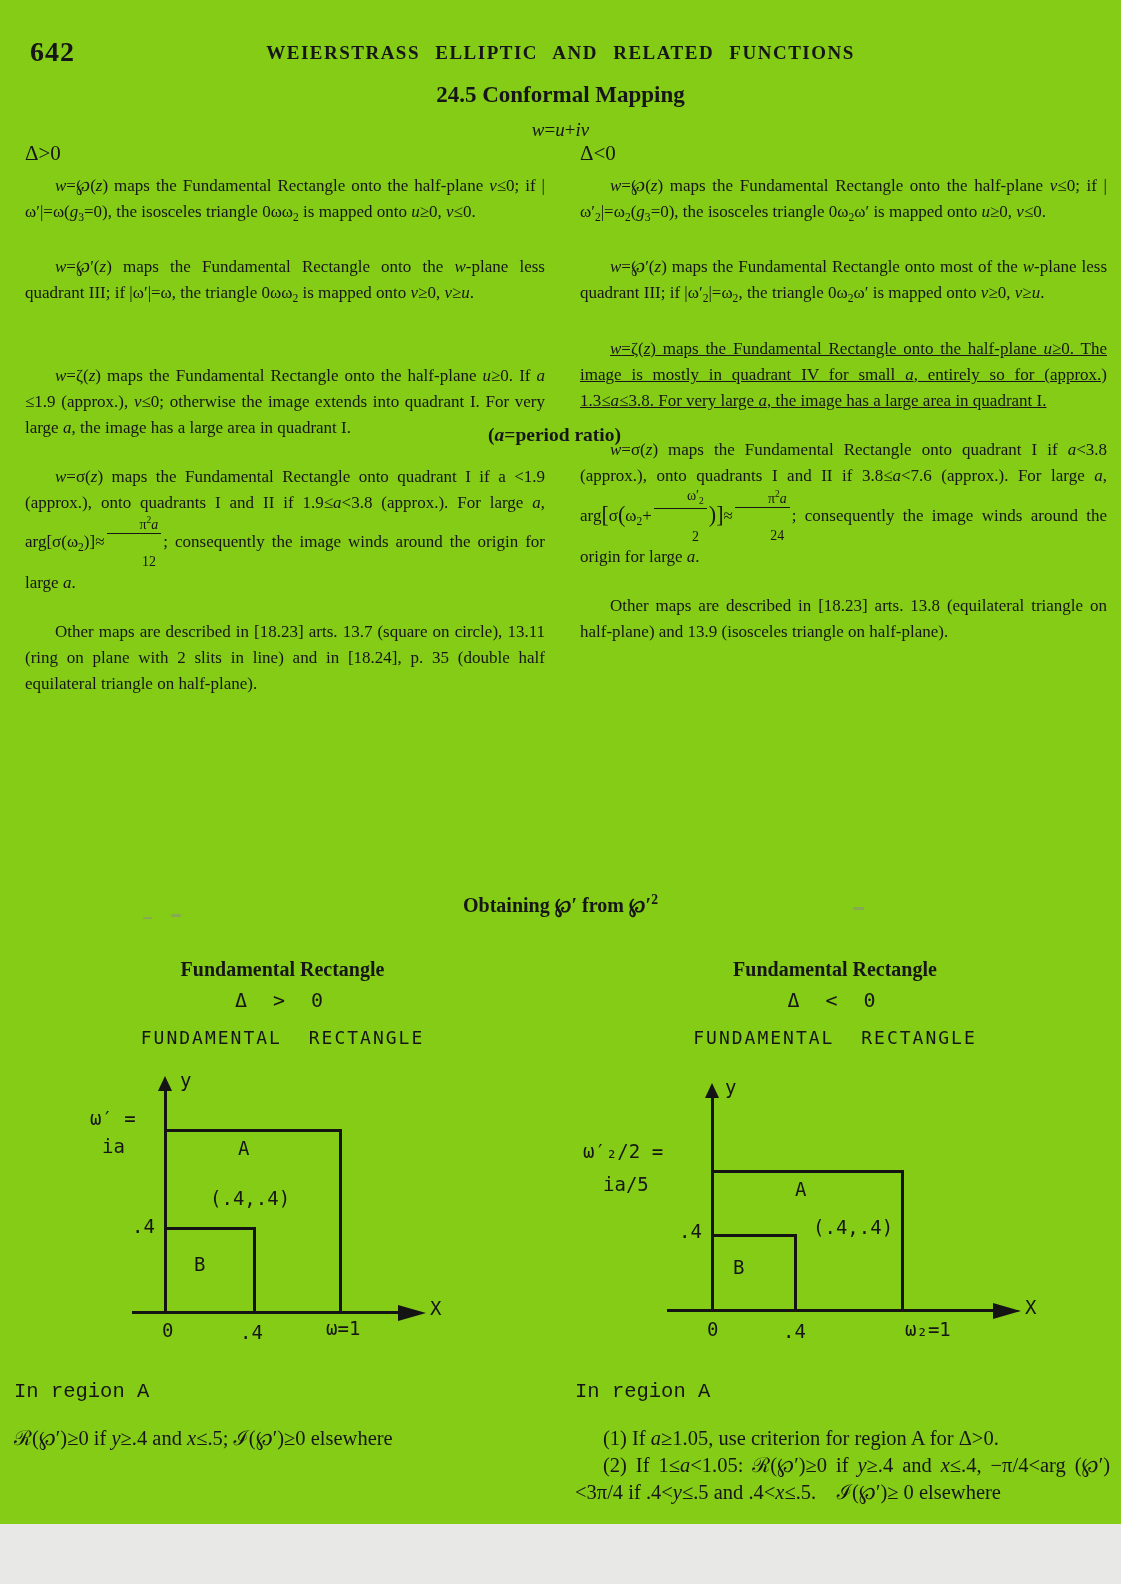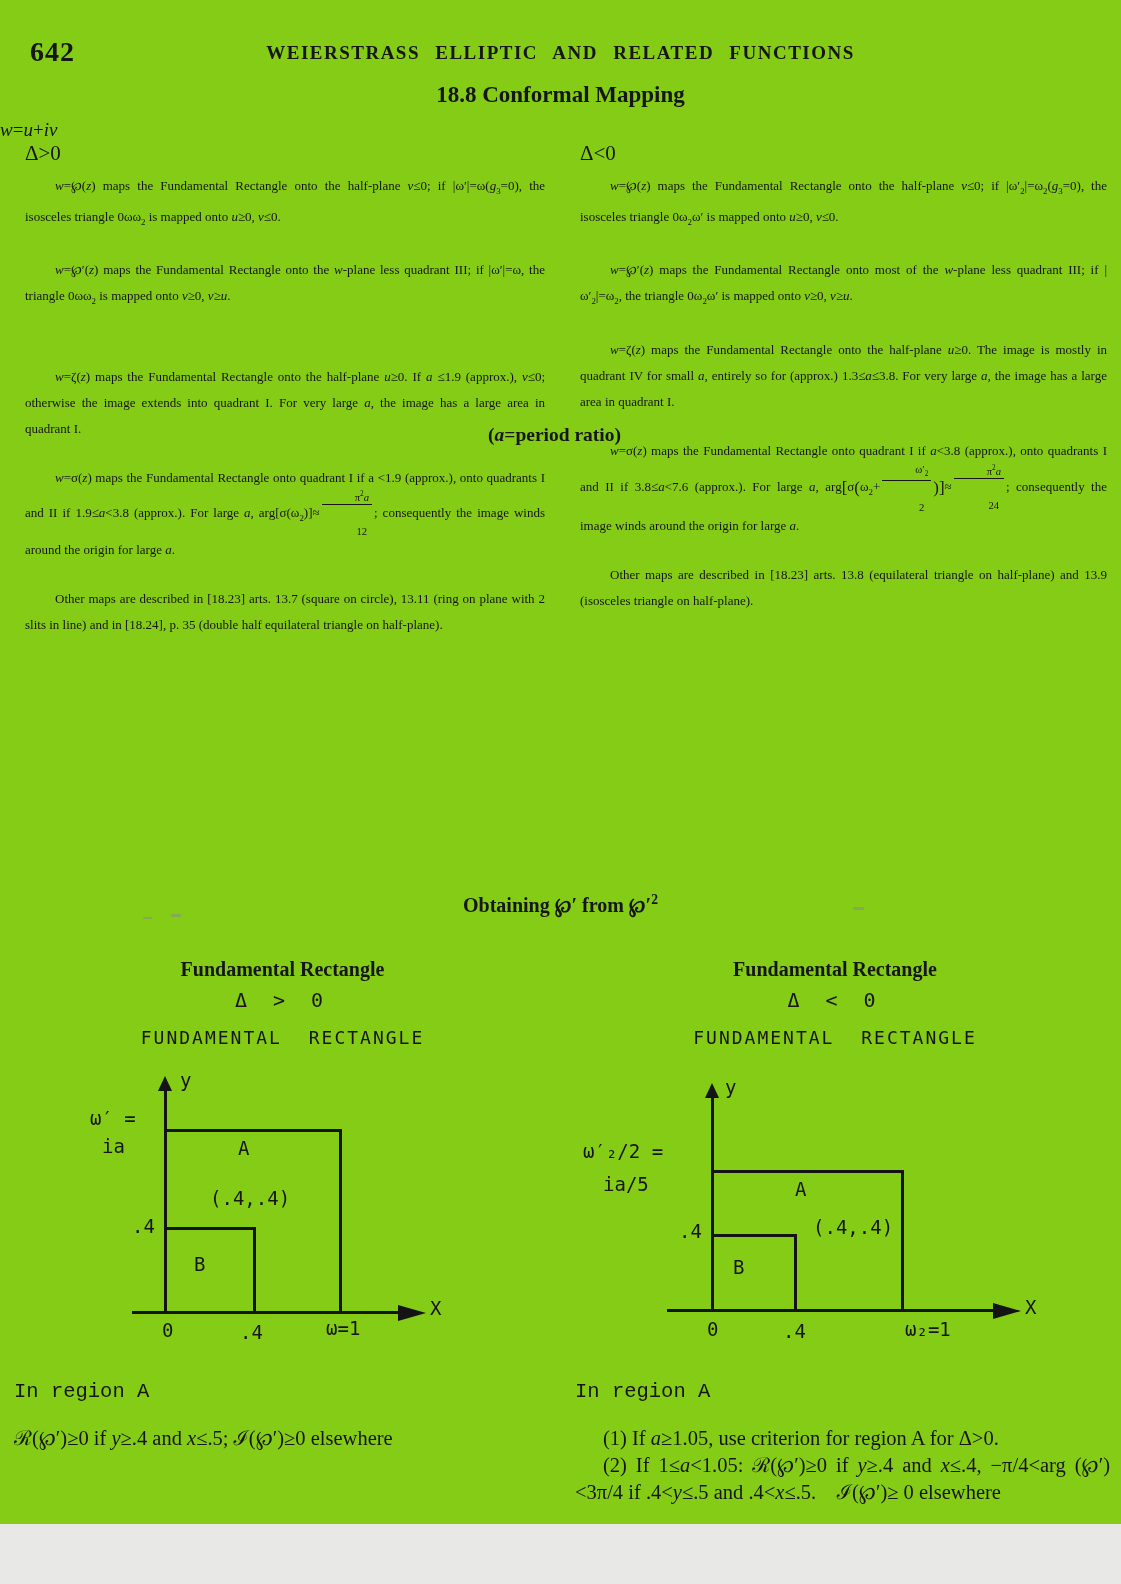--- a/index.html
+++ b/index.html
@@ -12,31 +12,31 @@
     color:#161616;
     overflow:hidden;
   }
   
   .pageno{position:absolute;left:30px;top:36px;font-size:28px;font-weight:bold;letter-spacing:1px;}
   .running-head{
     position:absolute;left:0;right:0;top:42px;text-align:center;
     font-size:19px;font-weight:bold;letter-spacing:1.5px;word-spacing:9px;
   }
   .sec-title{position:absolute;left:0;right:0;top:82px;margin:0;text-align:center;font-size:23px;font-weight:bold;}
-  .sub-formula{position:absolute;left:0;right:0;top:119px;font-size:19px;}
+  .sub-formula{position:absolute;left:0;right:0;top:119px;text-align:center;font-size:19px;}
   .col-head{position:absolute;top:141px;font-size:21px;}
   .col-head.left{left:25px;width:520px;}
   .col-head.right{left:580px;width:527px;}
   
-  .col{position:absolute;top:173px;font-size:13px;line-height:26px;text-align:justify;}
+  .col{position:absolute;top:173px;font-size:17px;line-height:26px;text-align:justify;}
   .col-left{left:25px;width:520px;}
   .col-right{left:580px;width:527px;}
   .col p{margin:0 0 23px;text-indent:30px;}
   .col p.gap-l{margin-top:50px;}
-  .col p.gap-r{}
+  .col p.gap-r{text-decoration:underline;}
   .col i{font-style:italic;}
   sub{font-size:0.68em;}
   sup{font-size:0.68em;}
   .frac{display:inline-flex;flex-direction:column;align-items:center;vertical-align:middle;line-height:1.05;font-size:0.82em;margin:0 2px;gap:20px;}
   .frac .fn{border-bottom:1.5px solid #161616;padding:0 3px 1px;}
   .frac .fd{padding-top:1px;}
   .br{font-size:1.3em;vertical-align:-0.08em;}
   
   .period-ratio{position:absolute;left:0;right:12px;top:424px;text-align:center;font-size:19.5px;font-weight:bold;}
   .obtaining{position:absolute;left:0;right:0;top:891px;text-align:center;font-size:20px;font-weight:bold;}
@@ -69,21 +69,21 @@
   
   .artifact{position:absolute;background:#8a8a88;opacity:0.55;border-radius:1px;}
 </style>
 </head>
 <body>
 
 <div class="page">
 
   <div class="pageno">642</div>
   <div class="running-head">WEIERSTRASS ELLIPTIC AND RELATED FUNCTIONS</div>
-  <div class="sec-title">18.8 Conformal Mapping</div>
+  <div class="sec-title">24.5 Conformal Mapping</div>
   <div class="sub-formula"><i>w</i>=<i>u</i>+<i>iv</i></div>
 
   <div class="col-head left">Δ&gt;0</div>
   <div class="col-head right">Δ&lt;0</div>
 
   <div class="col col-left">
     <p><i>w</i>=℘(<i>z</i>) maps the Fundamental Rectangle onto the half-plane <i>v</i>≤0; if |ω′|=ω(<i>g</i><sub>3</sub>=0), the isosceles triangle 0ωω<sub>2</sub> is mapped onto <i>u</i>≥0, <i>v</i>≤0.</p>
     <p><i>w</i>=℘′(<i>z</i>) maps the Fundamental Rectangle onto the <i>w</i>-plane less quadrant III; if |ω′|=ω, the triangle 0ωω<sub>2</sub> is mapped onto <i>v</i>≥0, <i>v</i>≥<i>u</i>.</p>
     <p class="gap-l"><i>w</i>=ζ(<i>z</i>) maps the Fundamental Rectangle onto the half-plane <i>u</i>≥0.  If <i>a</i> ≤1.9 (approx.), <i>v</i>≤0; otherwise the image extends into quadrant I. For very large <i>a</i>, the image has a large area in quadrant I.</p>
     <p><i>w</i>=σ(<i>z</i>) maps the Fundamental Rectangle onto quadrant I if a &lt;1.9 (approx.), onto quadrants I and II if 1.9≤<i>a</i>&lt;3.8 (approx.).  For large <i>a</i>, arg[σ(ω<sub>2</sub>)]≈<span class="frac">

